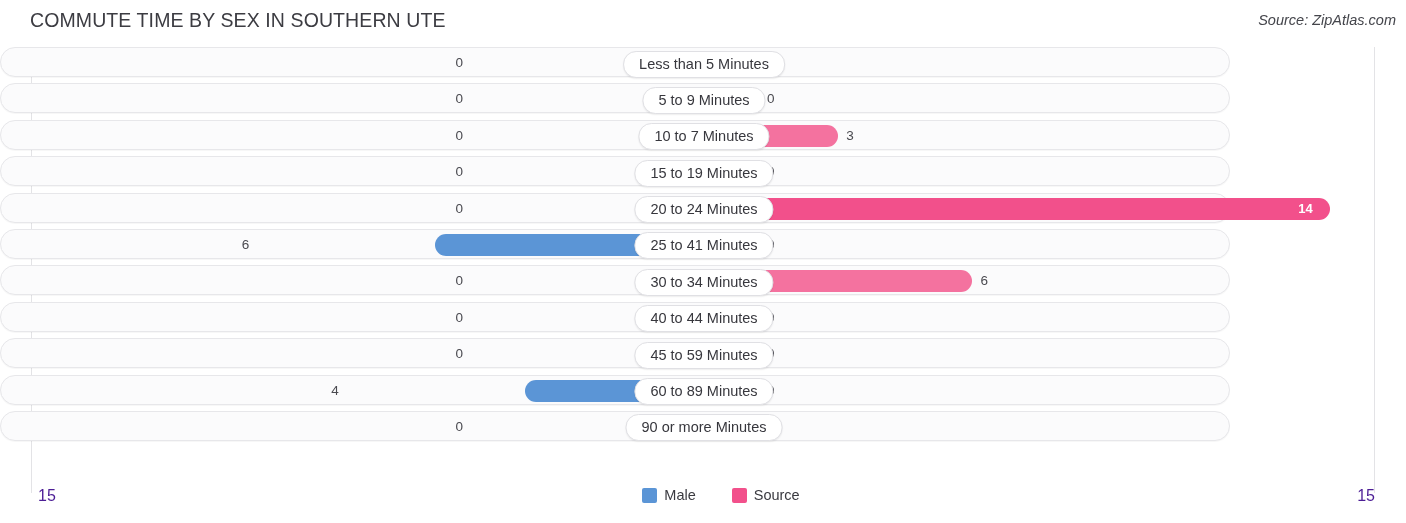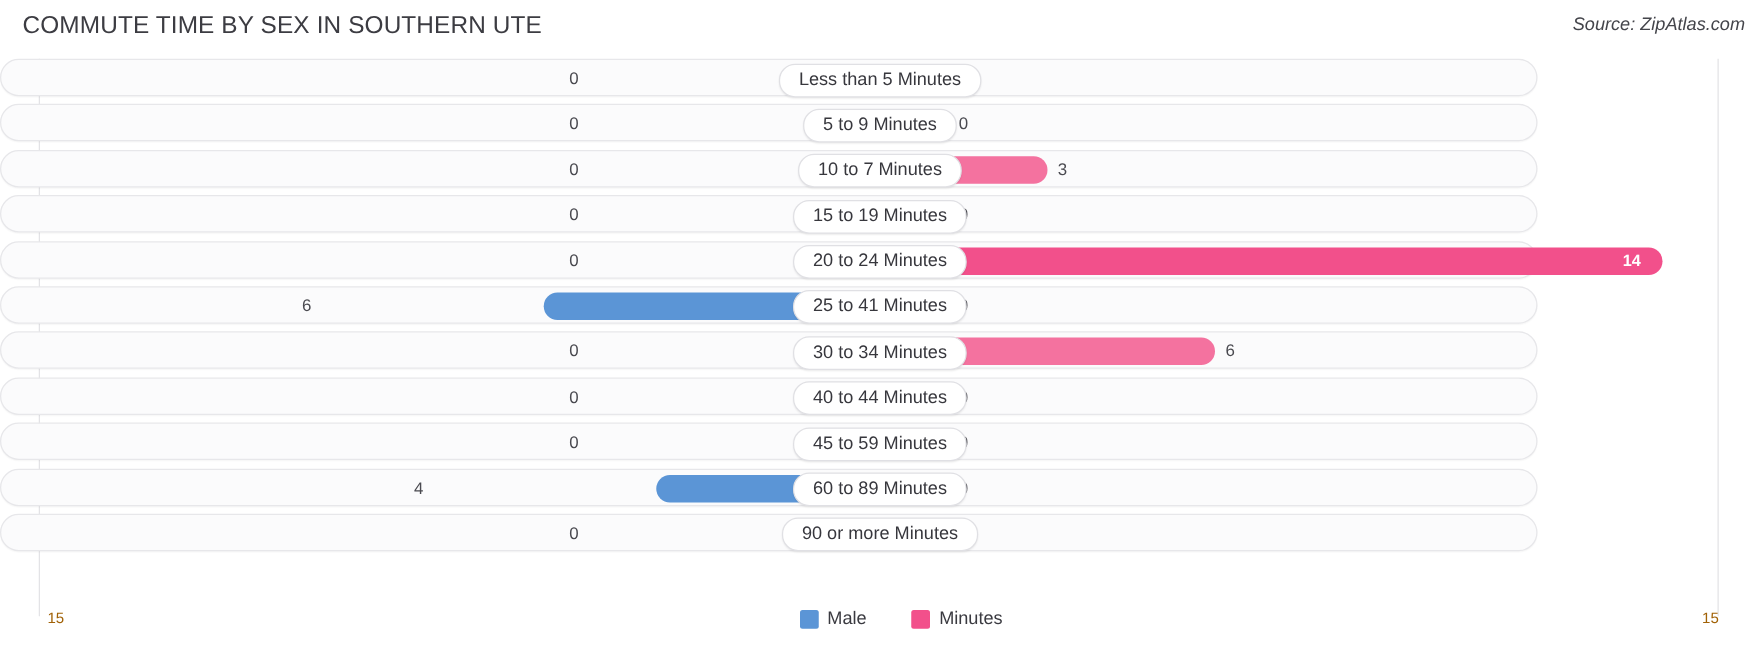--- a/index.html
+++ b/index.html
@@ -15,21 +15,21 @@
   }
   .chart-root {
     position: relative;
     width: 1406px;
     height: 523px;
   }
 
   
   .header {
     position: absolute;
-    top: 0; left: 4px; right: 0;
+    top: 0; left: 16px; right: 0;
     height: 44px;
   }
   .chart-title {
     position: absolute;
     left: 14px;
     top: 9px;
     font-size: 19.5px;
     color: #3c3c42;
     letter-spacing: 0.1px;
     white-space: nowrap;
@@ -148,22 +148,22 @@
   .footer {
     position: absolute;
     left: 0;
     top: 484px;
     width: 1406px;
     height: 39px;
   }
   .axis-label {
     position: absolute;
     top: 3px;
-    font-size: 12px;
-    color: #a16207;
+    font-size: 16px;
+    color: #4c1d95;
   }
   .axis-label.left  { left: 38px; }
   .axis-label.right { right: 31px; }
 
   .legend {
     position: absolute;
     left: 0; right: 0;
     top: 3px;
     display: flex;
     justify-content: center;
@@ -306,18 +306,18 @@
   <div class="footer">
     <div class="axis-label left">15</div>
     <div class="axis-label right">15</div>
     <div class="legend" id="legend-container">
         <div class="legend-item">
           <span class="swatch male"></span>
           <span>Male</span>
         </div>
         <div class="legend-item">
           <span class="swatch female"></span>
-          <span>Minutes</span>
+          <span>Source</span>
         </div>
       </div>
   </div>
 
 </div>
 
 </body></html>

